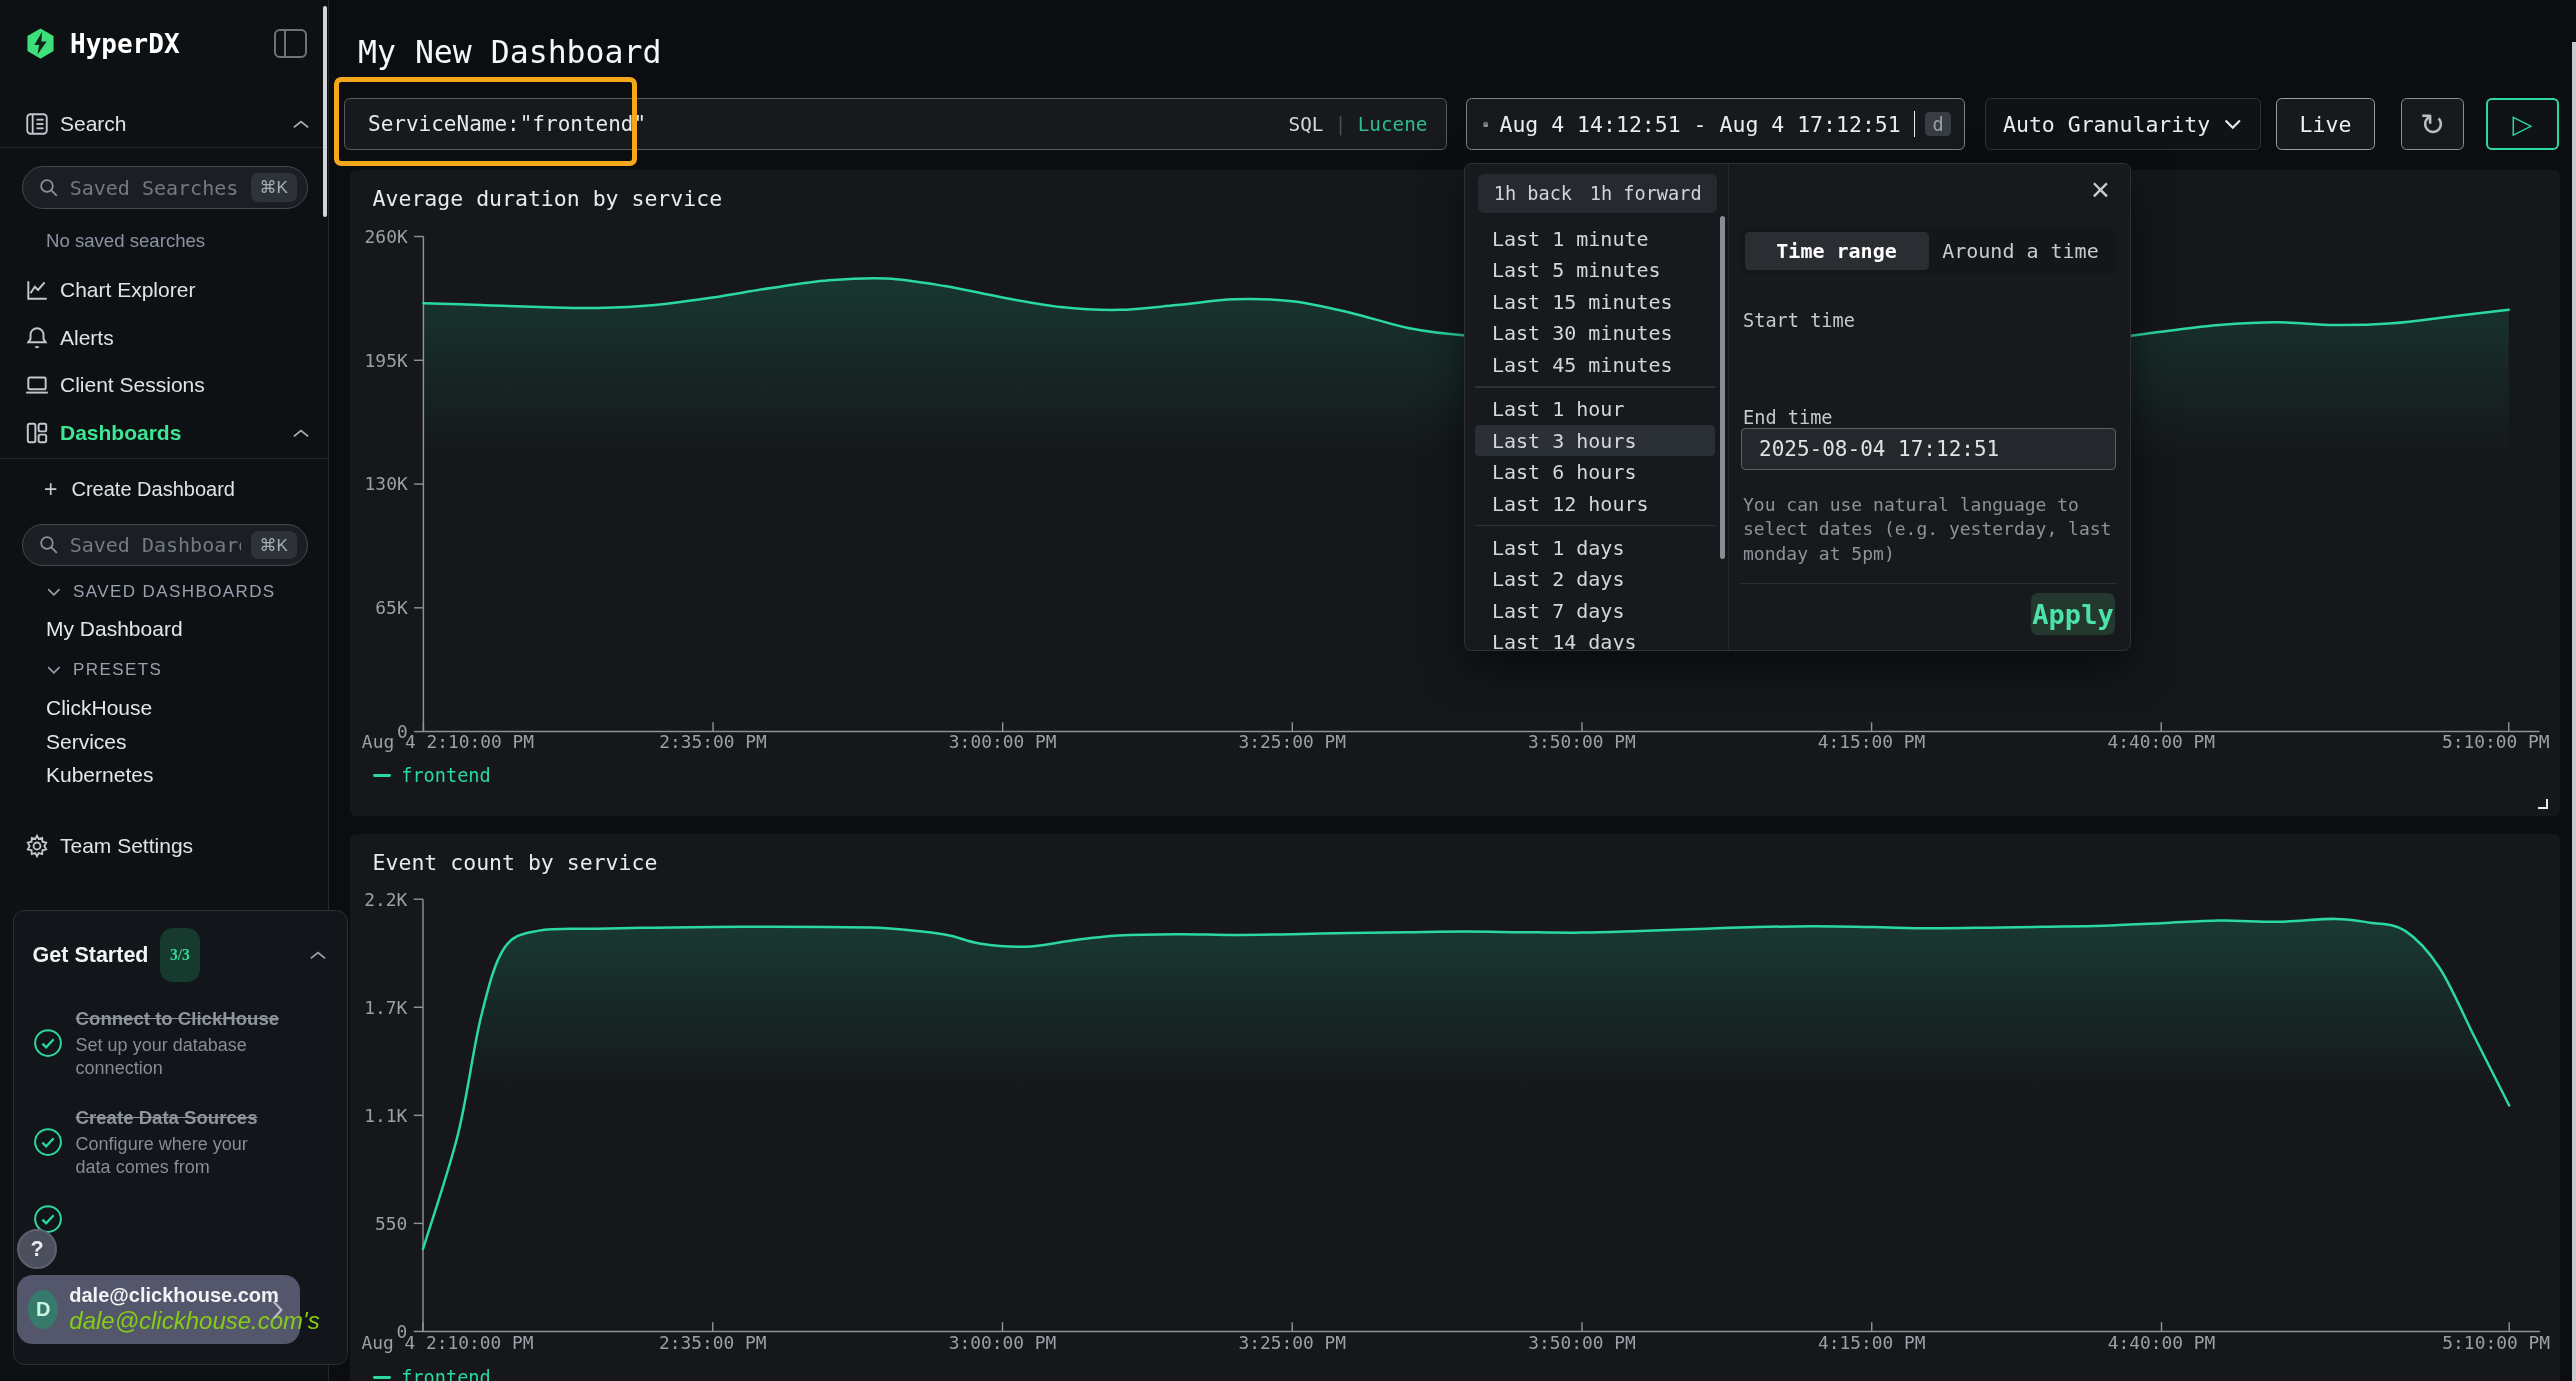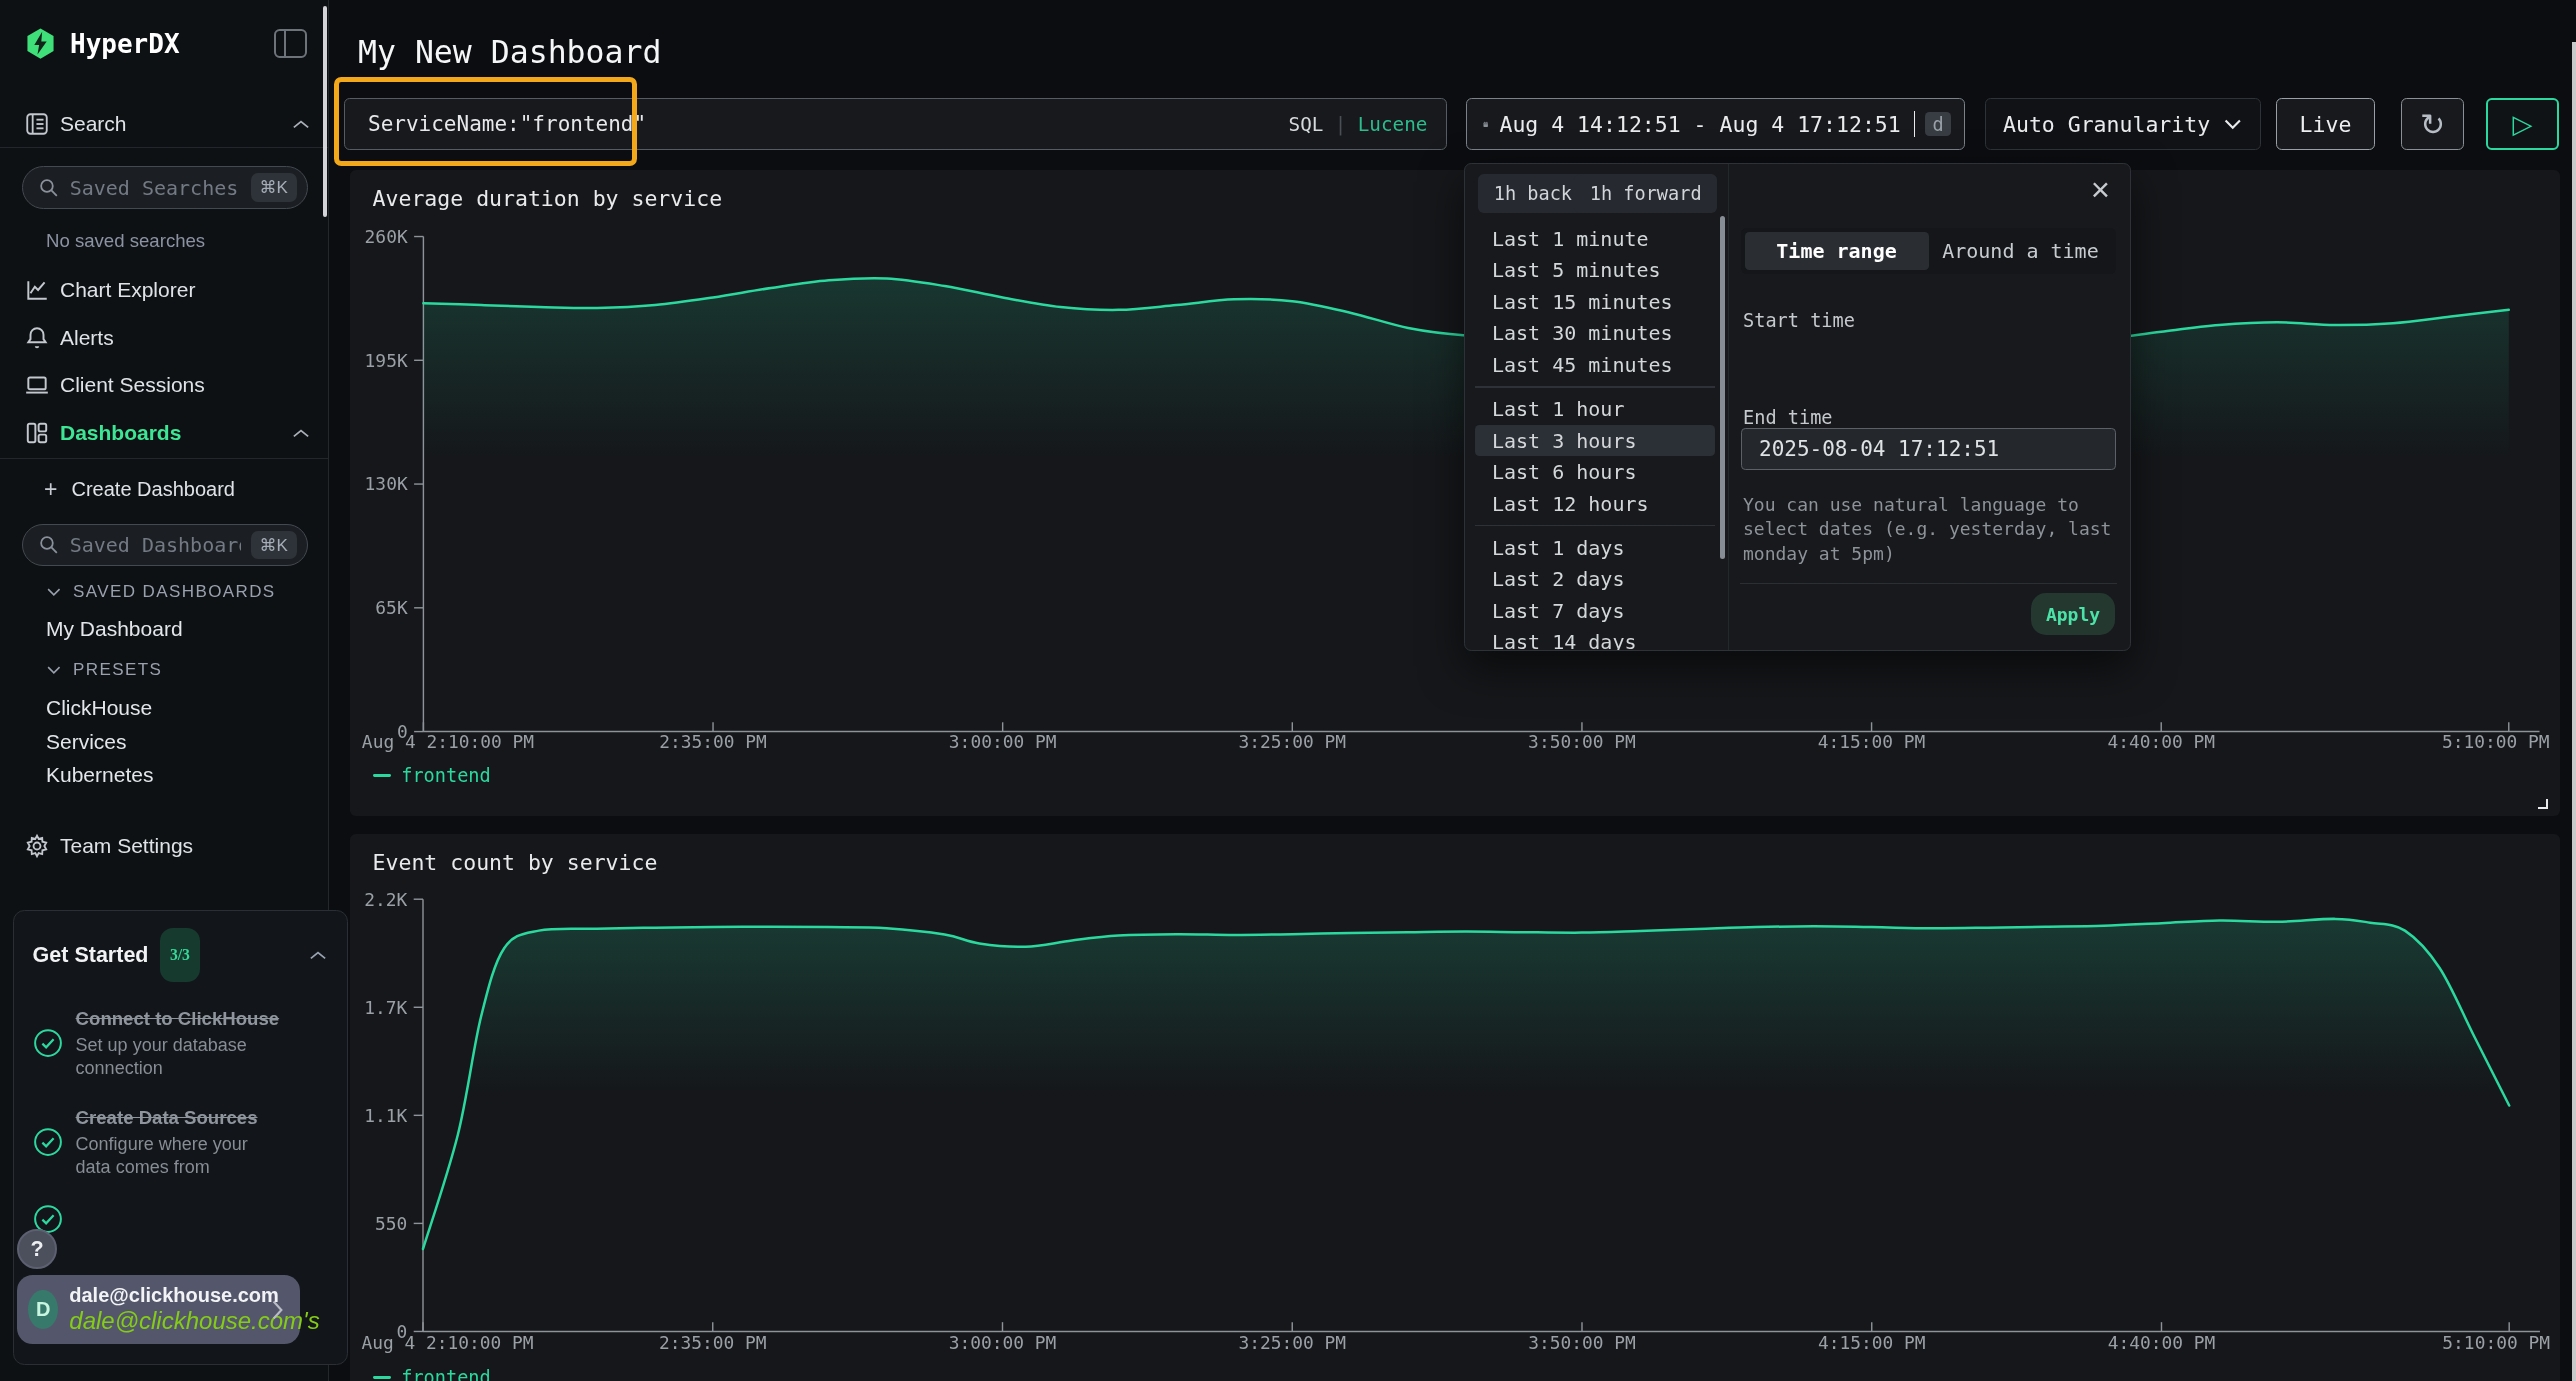--- a/index.html
+++ b/index.html
@@ -122,22 +122,22 @@
   .pp-tab { flex:1; display:flex; align-items:center; justify-content:center; font-size:20px; color:#c8ccd1;
             border-radius:4.3px; }
   .pp-tab.active { background:#2a2e33; color:#ffffff; font-weight:bold; }
   .pp-label { position:absolute; left:278px; font-size:18.6px; color:#c6c9cd; }
   .pp-input { position:absolute; left:276px; width:375px; height:42px; background:#24272c;
               border:1.4px solid #5b6167; border-radius:4.3px; display:flex; align-items:center;
               padding-left:17px; font-size:21px; color:#dfe2e5; }
   #pp-hint { position:absolute; left:278px; top:329px; width:378px; font-size:18px; line-height:1.35; color:#8d9399; }
   #pp-footdiv { position:absolute; left:275px; right:13px; top:419px; height:1.4px; background:#2b2f34; }
   #pp-apply { position:absolute; left:566px; top:429px; width:84px; height:42px; background:#24382f;
-              border-radius:15px; display:flex; align-items:center; justify-content:center;
-              font-size:18px; font-weight:bold; color:#4be3a7; }
+              border-radius:7px; display:flex; align-items:center; justify-content:center;
+              font-size:27px; font-weight:bold; color:#4be3a7; }
 
   #page-scrollbar { position:absolute; right:0px; top:42px; width:3.6px; height:1340px; background:#dcdedf;
                     opacity:.9; z-index:60; }
   svg text { font-family:"DejaVu Sans Mono", monospace; }
 </style>
 </head>
 <body>
 
 <div id="app">
 

